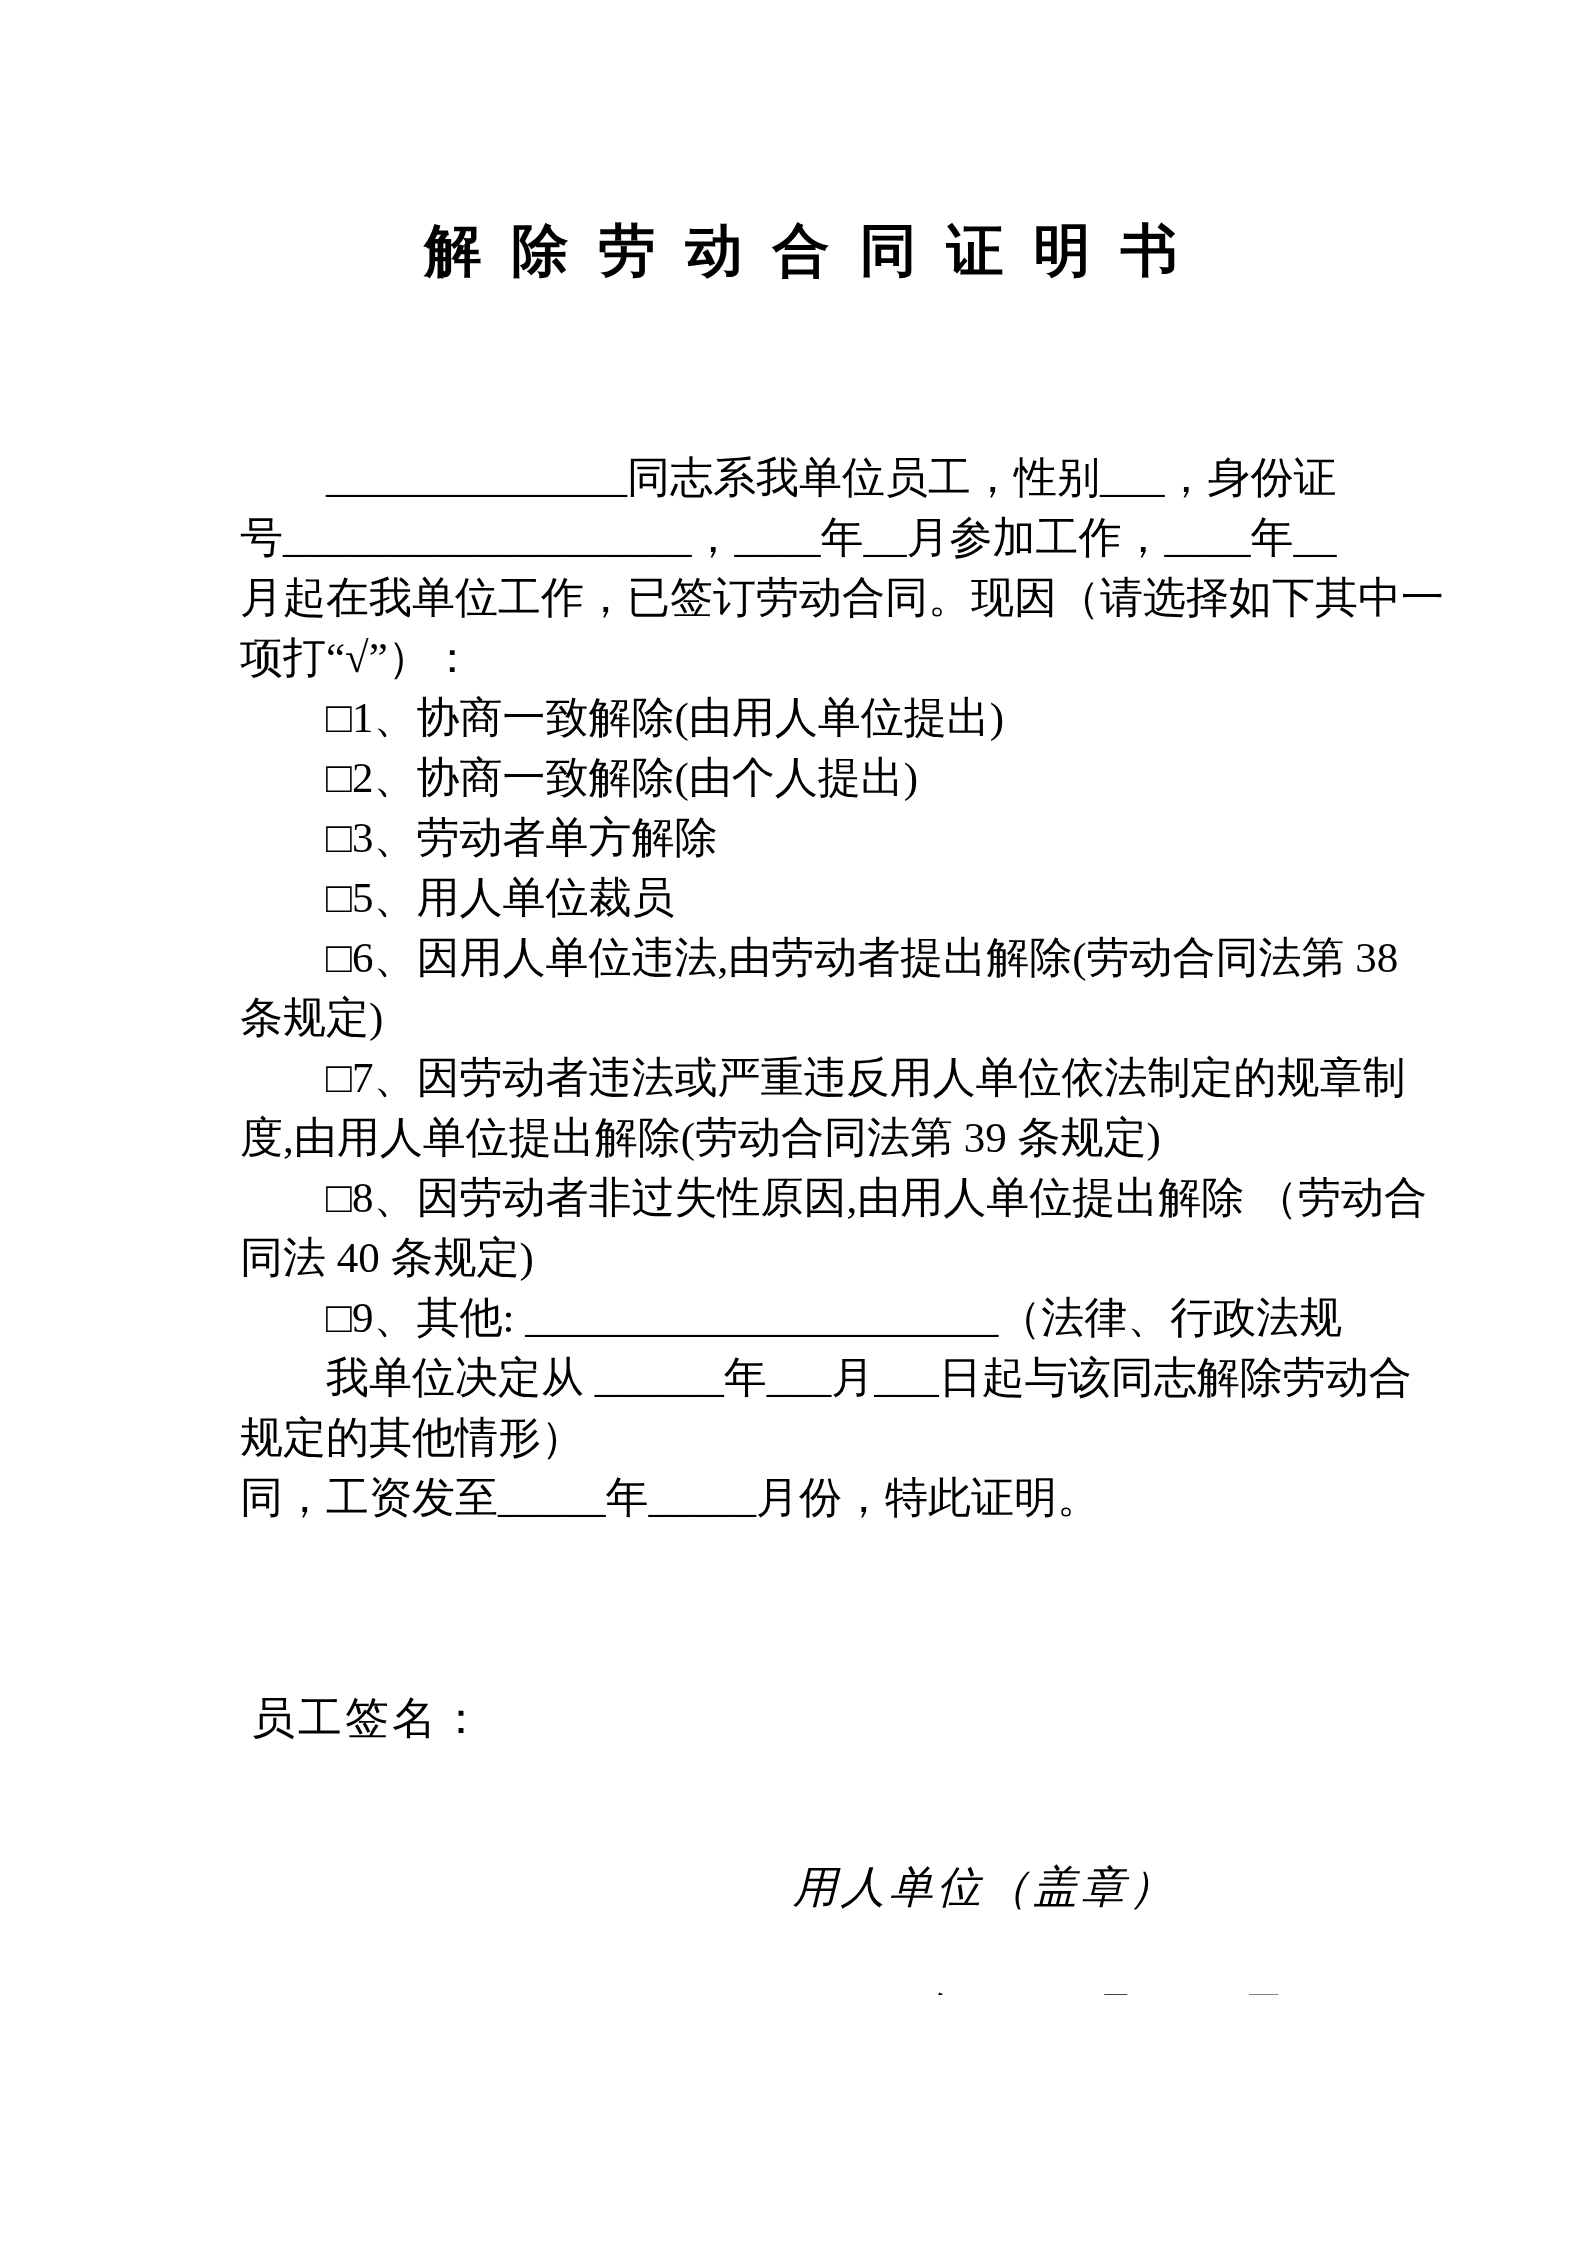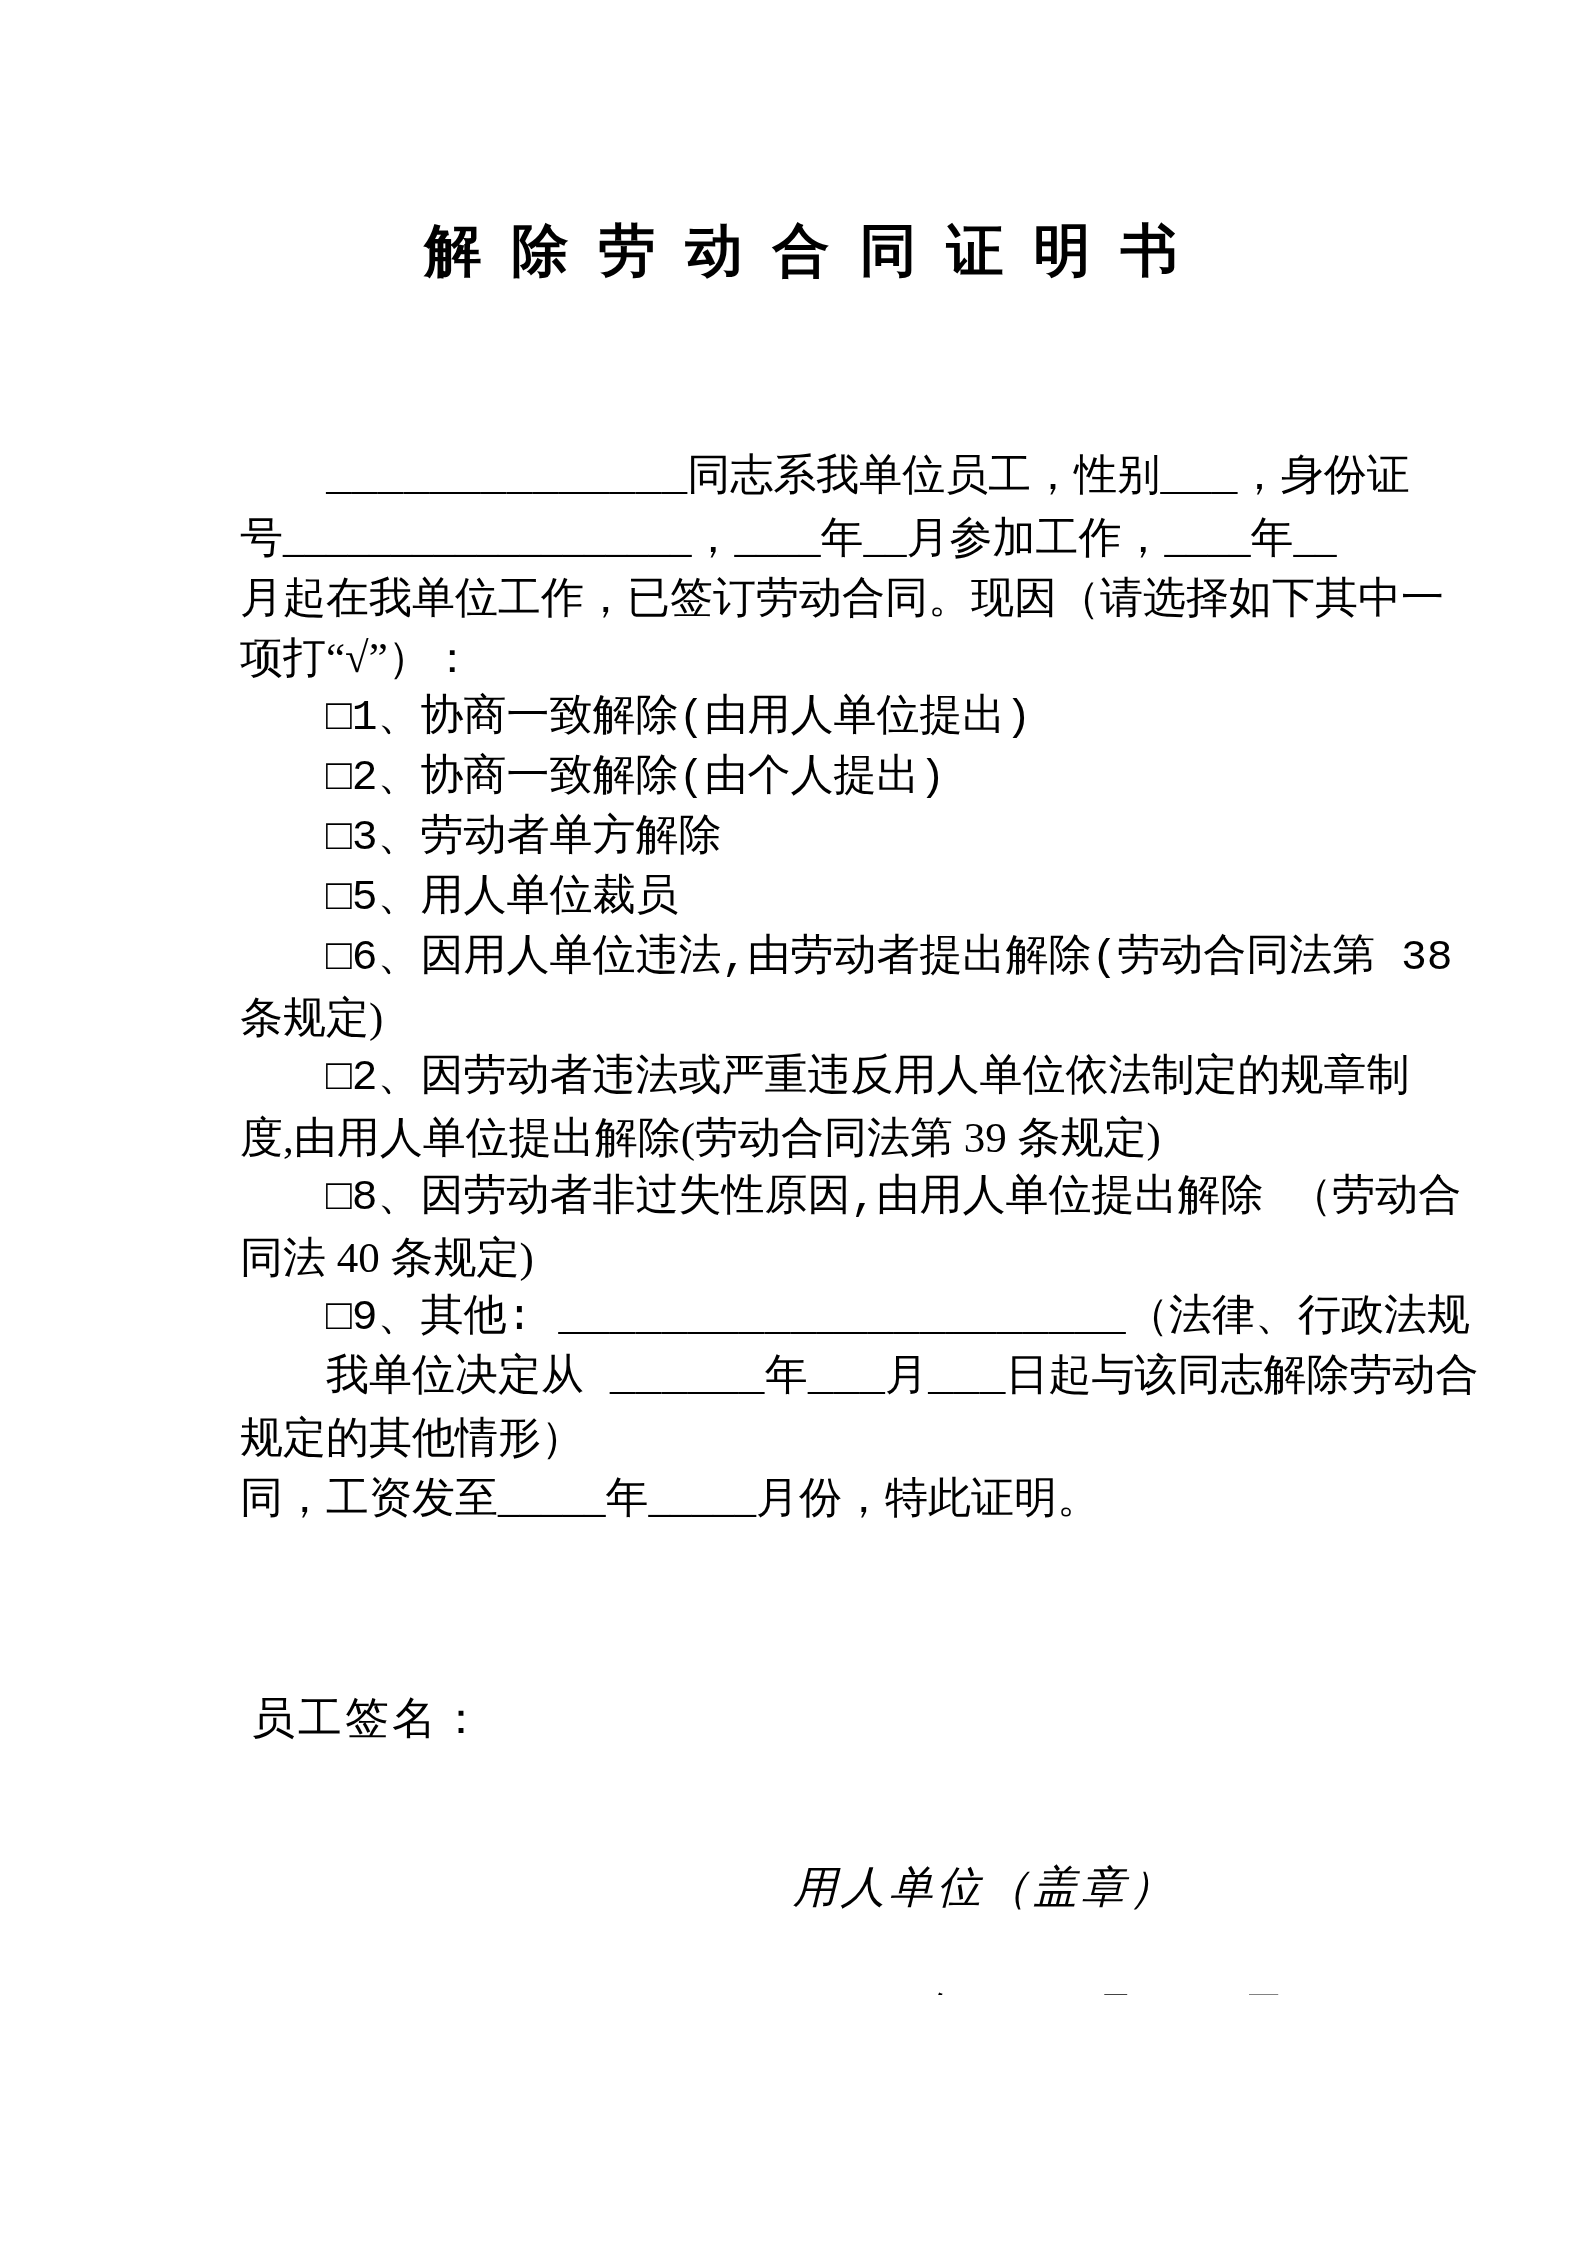--- a/index.html
+++ b/index.html
@@ -34,21 +34,21 @@
     top:448px;
     width:1110px;
     font-size:43px;
     line-height:60px;
   }
   .line{
     margin:0;
     height:60px;
     white-space:nowrap;
   }
-  .indent{padding-left:86px;font-family:Liberation Mono, monospace;}
+  .indent{padding-left:86px;}
   .cb{display:inline-block;}
   .signature{
     position:absolute;
     left:240px;
     top:1678px;
     margin:11px;
     font-size:44px;
     letter-spacing:3px;
     line-height:60px;
     white-space:nowrap;
@@ -84,21 +84,21 @@
     <p class="line">项打“√”）：</p>
 
     <p class="line indent"><span class="cb">□</span><span>1、协商一致解除(由用人单位提出)</span></p>
     <p class="line indent"><span class="cb">□</span><span>2、协商一致解除(由个人提出)</span></p>
     <p class="line indent"><span class="cb">□</span><span>3、劳动者单方解除</span></p>
     <p class="line indent"><span class="cb">□</span><span>5、用人单位裁员</span></p>
 
     <p class="line indent"><span class="cb">□</span><span>6、因用人单位违法,由劳动者提出解除(劳动合同法第 38</span></p>
     <p class="line">条规定)</p>
 
-    <p class="line indent"><span class="cb">□</span><span>2、因劳动者违法或严重违反用人单位依法制定的规章制</span></p>
+    <p class="line indent"><span class="cb">□</span><span>7、因劳动者违法或严重违反用人单位依法制定的规章制</span></p>
     <p class="line">度,由用人单位提出解除(劳动合同法第 39 条规定)</p>
 
     <p class="line indent"><span class="cb">□</span><span>8、因劳动者非过失性原因,由用人单位提出解除 （劳动合</span></p>
     <p class="line">同法 40 条规定)</p>
 
     <p class="line indent"><span class="cb">□</span><span>9、其他: ______________________（法律、行政法规</span></p>
     <p class="line indent">我单位决定从 ______年___月___日起与该同志解除劳动合</p>
 
     <p class="line">规定的其他情形）</p>
     <p class="line">同，工资发至_____年_____月份，特此证明。</p>

